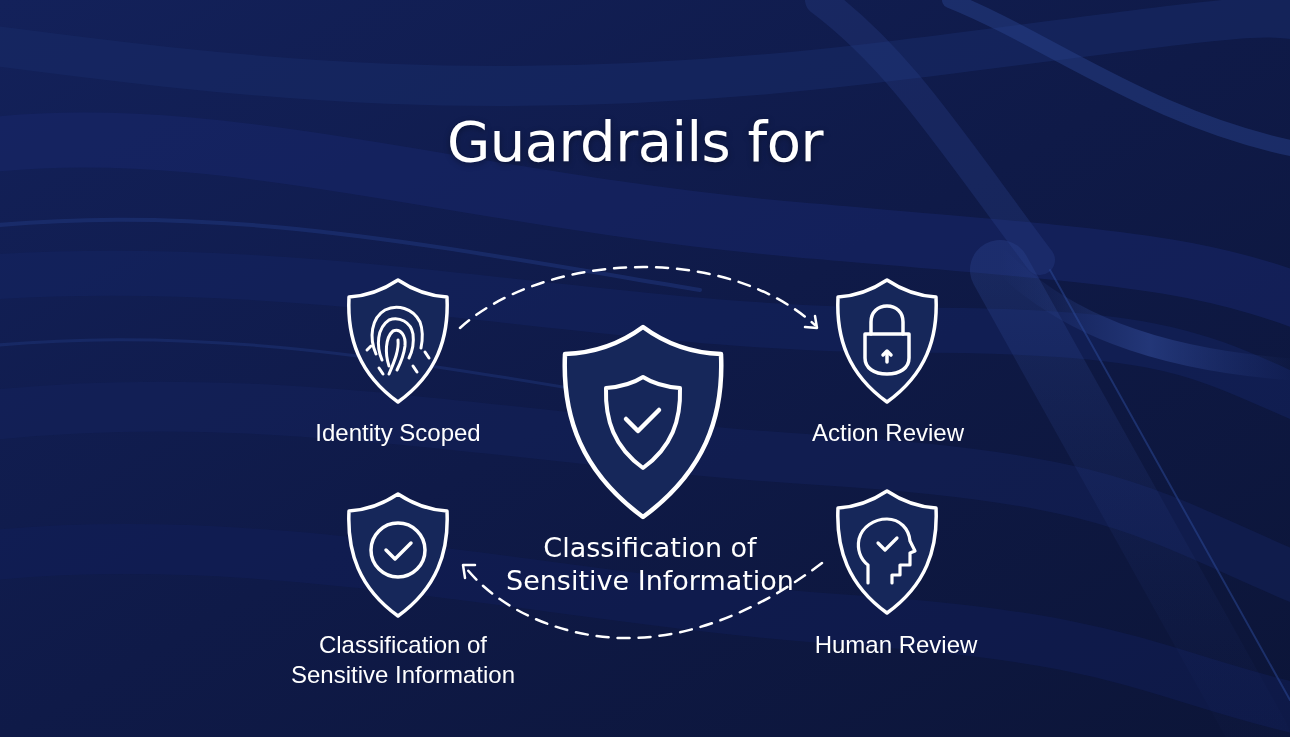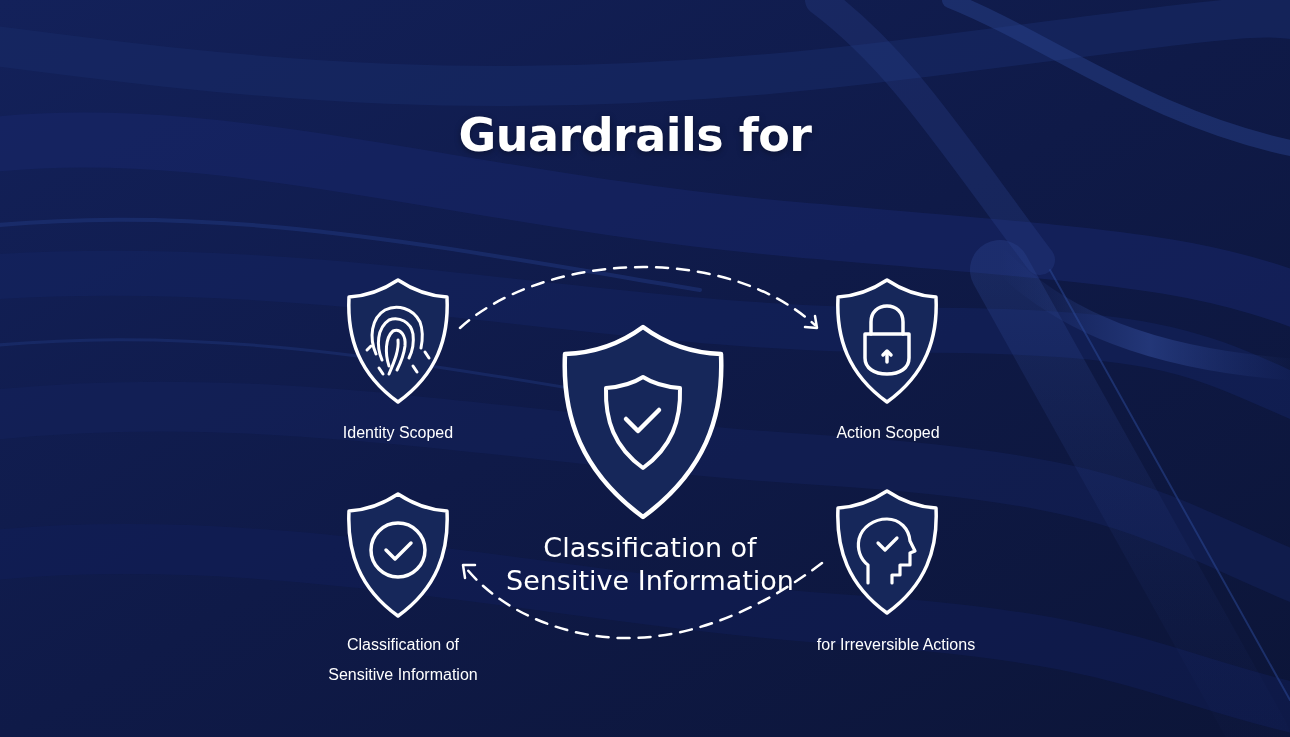--- a/index.html
+++ b/index.html
@@ -5,29 +5,29 @@
   html, body { margin:0; padding:0; }
   body {
     width:1290px; height:737px; overflow:hidden; position:relative;
     background:#101a42;
     font-family:"Liberation Sans", sans-serif;
     color:#ffffff;
   }
   .bg { position:absolute; inset:0; width:1290px; height:737px; }
   .title {
     position:absolute; left:0; top:62px; width:1270px; text-align:center;
-    font-family:"DejaVu Sans", sans-serif; font-weight:bold;
-    font-size:46px; line-height:84px; letter-spacing:-0.5px;
+    font-family:"DejaVu Sans", sans-serif; font-weight:normal;
+    font-size:56px; line-height:84px; letter-spacing:-0.5px;
     text-shadow:0 2px 6px rgba(0,0,0,0.35);
   }
   .title span { display:block; }
   .node { position:absolute; }
   .node svg { display:block; }
   .label {
-    position:absolute; text-align:center; font-size:16px; line-height:30px;
+    position:absolute; text-align:center; font-size:24px; line-height:30px;
     font-family:"Liberation Sans", sans-serif; white-space:nowrap;
   }
   .label span { display:block; }
   .center-label { font-size:27px; line-height:33px; font-family:"DejaVu Sans", sans-serif; }
   .connectors { position:absolute; left:0; top:0; }
 </style>
 </head>
 <body>
 
 <svg class="bg" viewBox="0 0 1290 737" xmlns="http://www.w3.org/2000/svg">
@@ -103,21 +103,21 @@
     <path d="M55 4 C 40 14, 24 20, 6 21 C 4 62, 16 98, 55 126 C 94 98, 106 62, 104 21 C 86 20, 70 14, 55 4 Z" fill="#16275a" stroke="#fff" stroke-width="3.5" stroke-linejoin="round"></path>
     <g fill="none" stroke="#fff" stroke-width="3.5" stroke-linecap="round" stroke-linejoin="round">
       <path d="M39 58 L 39 46 C 39 36, 46 30, 55 30 C 64 30, 71 36, 71 46 L 71 58"></path>
       <path d="M33 58 L 77 58 L 77 82 C 77 92, 68 98, 55 98 C 42 98, 33 92, 33 82 Z"></path>
       <path d="M55 86 L 55 76"></path>
       <path d="M51 79 L 55 75 L 59 79"></path>
     </g>
   </svg>
 </div>
 <div class="label" style="left:788px; top:418px; width:200px;">
-  <span>Action Scoped</span>
+  <span>Action Review</span>
 </div>
 
 <div class="node" style="left:558px; top:322px;">
   <svg width="170" height="200" viewBox="0 0 170 200">
     <path d="M85 5 C 62 22, 36 31, 7 32 C 4 96, 24 150, 85 195 C 146 150, 166 96, 163 32 C 134 31, 108 22, 85 5 Z" fill="#16275a" stroke="#fff" stroke-width="4.5" stroke-linejoin="round"></path>
     <path d="M85 55 C 74 62, 62 65, 48 66 C 47 98, 56 125, 85 146 C 114 125, 123 98, 122 66 C 108 65, 96 62, 85 55 Z" fill="none" stroke="#fff" stroke-width="4" stroke-linejoin="round"></path>
     <path d="M68 97 L 80 109 L 101 88" fill="none" stroke="#fff" stroke-width="4.5" stroke-linecap="round" stroke-linejoin="round"></path>
   </svg>
 </div>
 <div class="label center-label" style="left:500px; top:531px; width:300px;">
@@ -138,14 +138,14 @@
 </div>
 
 <div class="node" style="left:832px; top:487px;">
   <svg width="110" height="130" viewBox="0 0 110 130">
     <path d="M55 4 C 40 14, 24 20, 6 21 C 4 62, 16 98, 55 126 C 94 98, 106 62, 104 21 C 86 20, 70 14, 55 4 Z" fill="#16275a" stroke="#fff" stroke-width="3.5" stroke-linejoin="round"></path>
     <path d="M36 96 L 36 78 C 28 72, 25 62, 27 52 C 30 40, 42 32, 55 32 C 68 32, 77 42, 78 54 L 83 64 L 78 66 L 78 78 L 68 78 L 68 88 L 60 88 L 60 96" fill="none" stroke="#fff" stroke-width="3.2" stroke-linejoin="round" stroke-linecap="round"></path>
     <path d="M46 56 L 53 63 L 65 51" fill="none" stroke="#fff" stroke-width="3.2" stroke-linecap="round" stroke-linejoin="round"></path>
   </svg>
 </div>
 <div class="label" style="left:758px; top:630px; width:276px;">
-  <span>for Irreversible Actions</span>
+  <span>Human Review</span>
 </div>
 
 </body></html>

